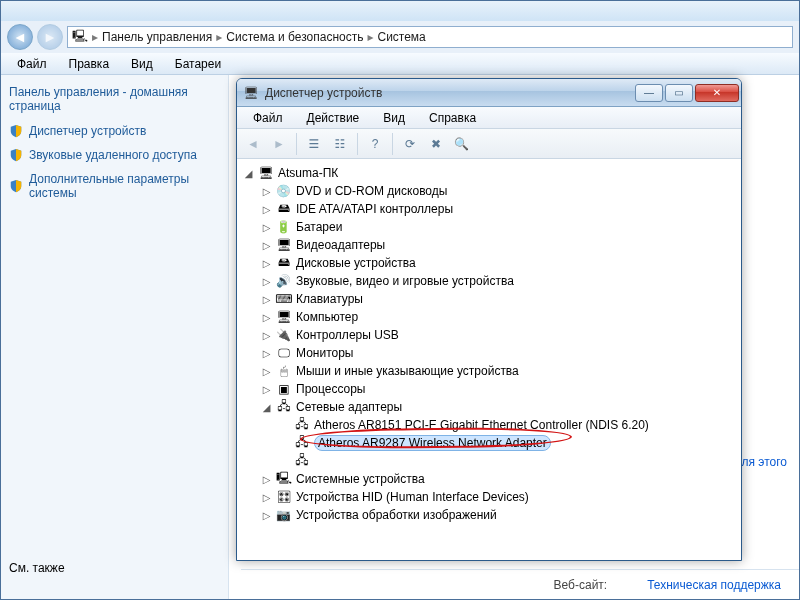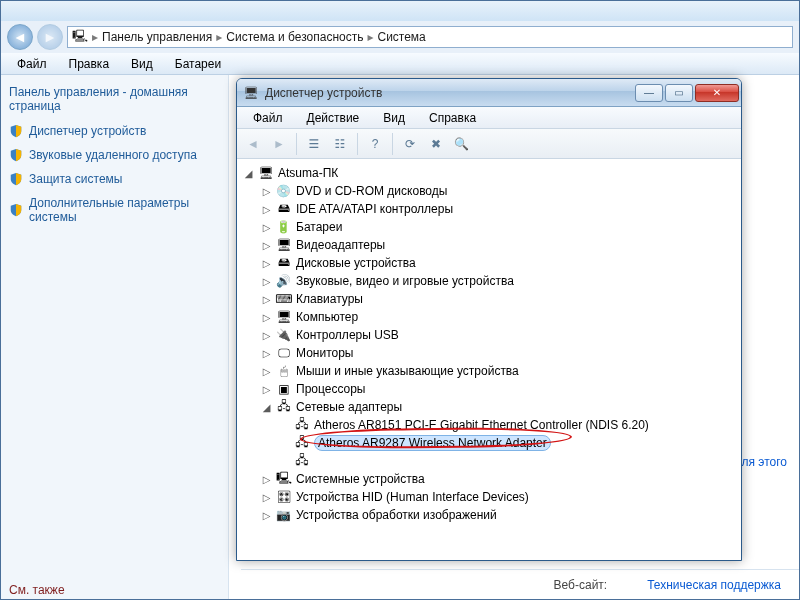--- a/index.html
+++ b/index.html
@@ -21,21 +21,21 @@
   }
   .addr .sep { color:#7a7a7a; margin:0 4px; }
   .bg-menu { height:22px; background:linear-gradient(#f7fbff,#dce9f6); display:flex; align-items:center; gap:6px; padding:0 8px; border-bottom:1px solid #bcd0e4; }
   .bg-menu span { padding:2px 8px; }
   .bg-body { display:flex; position:absolute; top:74px; left:0; right:0; bottom:0; background:#fff; }
   .sidebar { width:228px; background:#f1f6fb; padding:10px 8px; border-right:1px solid #d7e3ef; }
   .sidebar .hdr { color:#1f5b99; font-size:12px; line-height:1.2; margin-bottom:4px; }
   .sidebar .item { display:flex; align-items:center; gap:6px; margin:10px 0; color:#1f5b99; cursor:pointer; }
   .shield { width:14px; height:14px; display:inline-block; }
   .shield svg { width:14px; height:14px; }
-  .sidebar-bottom { position:absolute; left:8px; bottom:2px; color:#7f1d1d; }
+  .sidebar-bottom { position:absolute; left:8px; bottom:24px; color:#000000; }
   .bg-content { flex:1; background:#fff; position:relative; }
   .status-strip { position:absolute; left:240px; right:0; bottom:0; height:30px; border-top:1px solid #d7e3ef; display:flex; align-items:center; gap:40px; padding:0 18px; color:#444;justify-content:flex-end; }
   .status-strip a { color:#0b5bd3; text-decoration:none; }
   .content-link { position:absolute; right:12px; top:380px; color:#0b5bd3; }
 
   
   .devmgr {
     position:absolute; left:236px; top:78px; width:506px; height:483px;
     border:1px solid #2b5a8a; border-radius:6px 6px 0 0;
     box-shadow: 0 0 12px rgba(0,0,0,.35);
@@ -118,27 +118,20 @@
               <path fill="#f5b301" d="M8 1v14c3-1 6-3 6-7V3z"></path>
             </svg></span>
         <span>Диспетчер устройств</span>
       </div>
       <div class="item">
         <span class="shield"><svg viewBox="0 0 16 16">
               <path fill="#3a81c4" d="M8 1l6 2v5c0 4-3 6-6 7-3-1-6-3-6-7V3z"></path>
               <path fill="#f5b301" d="M8 1v14c3-1 6-3 6-7V3z"></path>
             </svg></span>
         <span>Звуковые удаленного доступа</span>
-      </div>
-      <div class="item">
-        <span class="shield"><svg viewBox="0 0 16 16">
-              <path fill="#3a81c4" d="M8 1l6 2v5c0 4-3 6-6 7-3-1-6-3-6-7V3z"></path>
-              <path fill="#f5b301" d="M8 1v14c3-1 6-3 6-7V3z"></path>
-            </svg></span>
-        <span>Защита системы</span>
       </div>
       <div class="item">
         <span class="shield"><svg viewBox="0 0 16 16">
               <path fill="#3a81c4" d="M8 1l6 2v5c0 4-3 6-6 7-3-1-6-3-6-7V3z"></path>
               <path fill="#f5b301" d="M8 1v14c3-1 6-3 6-7V3z"></path>
             </svg></span>
         <span>Дополнительные параметры системы</span>
       </div>
 
       <div class="sidebar-bottom">См. также</div>

